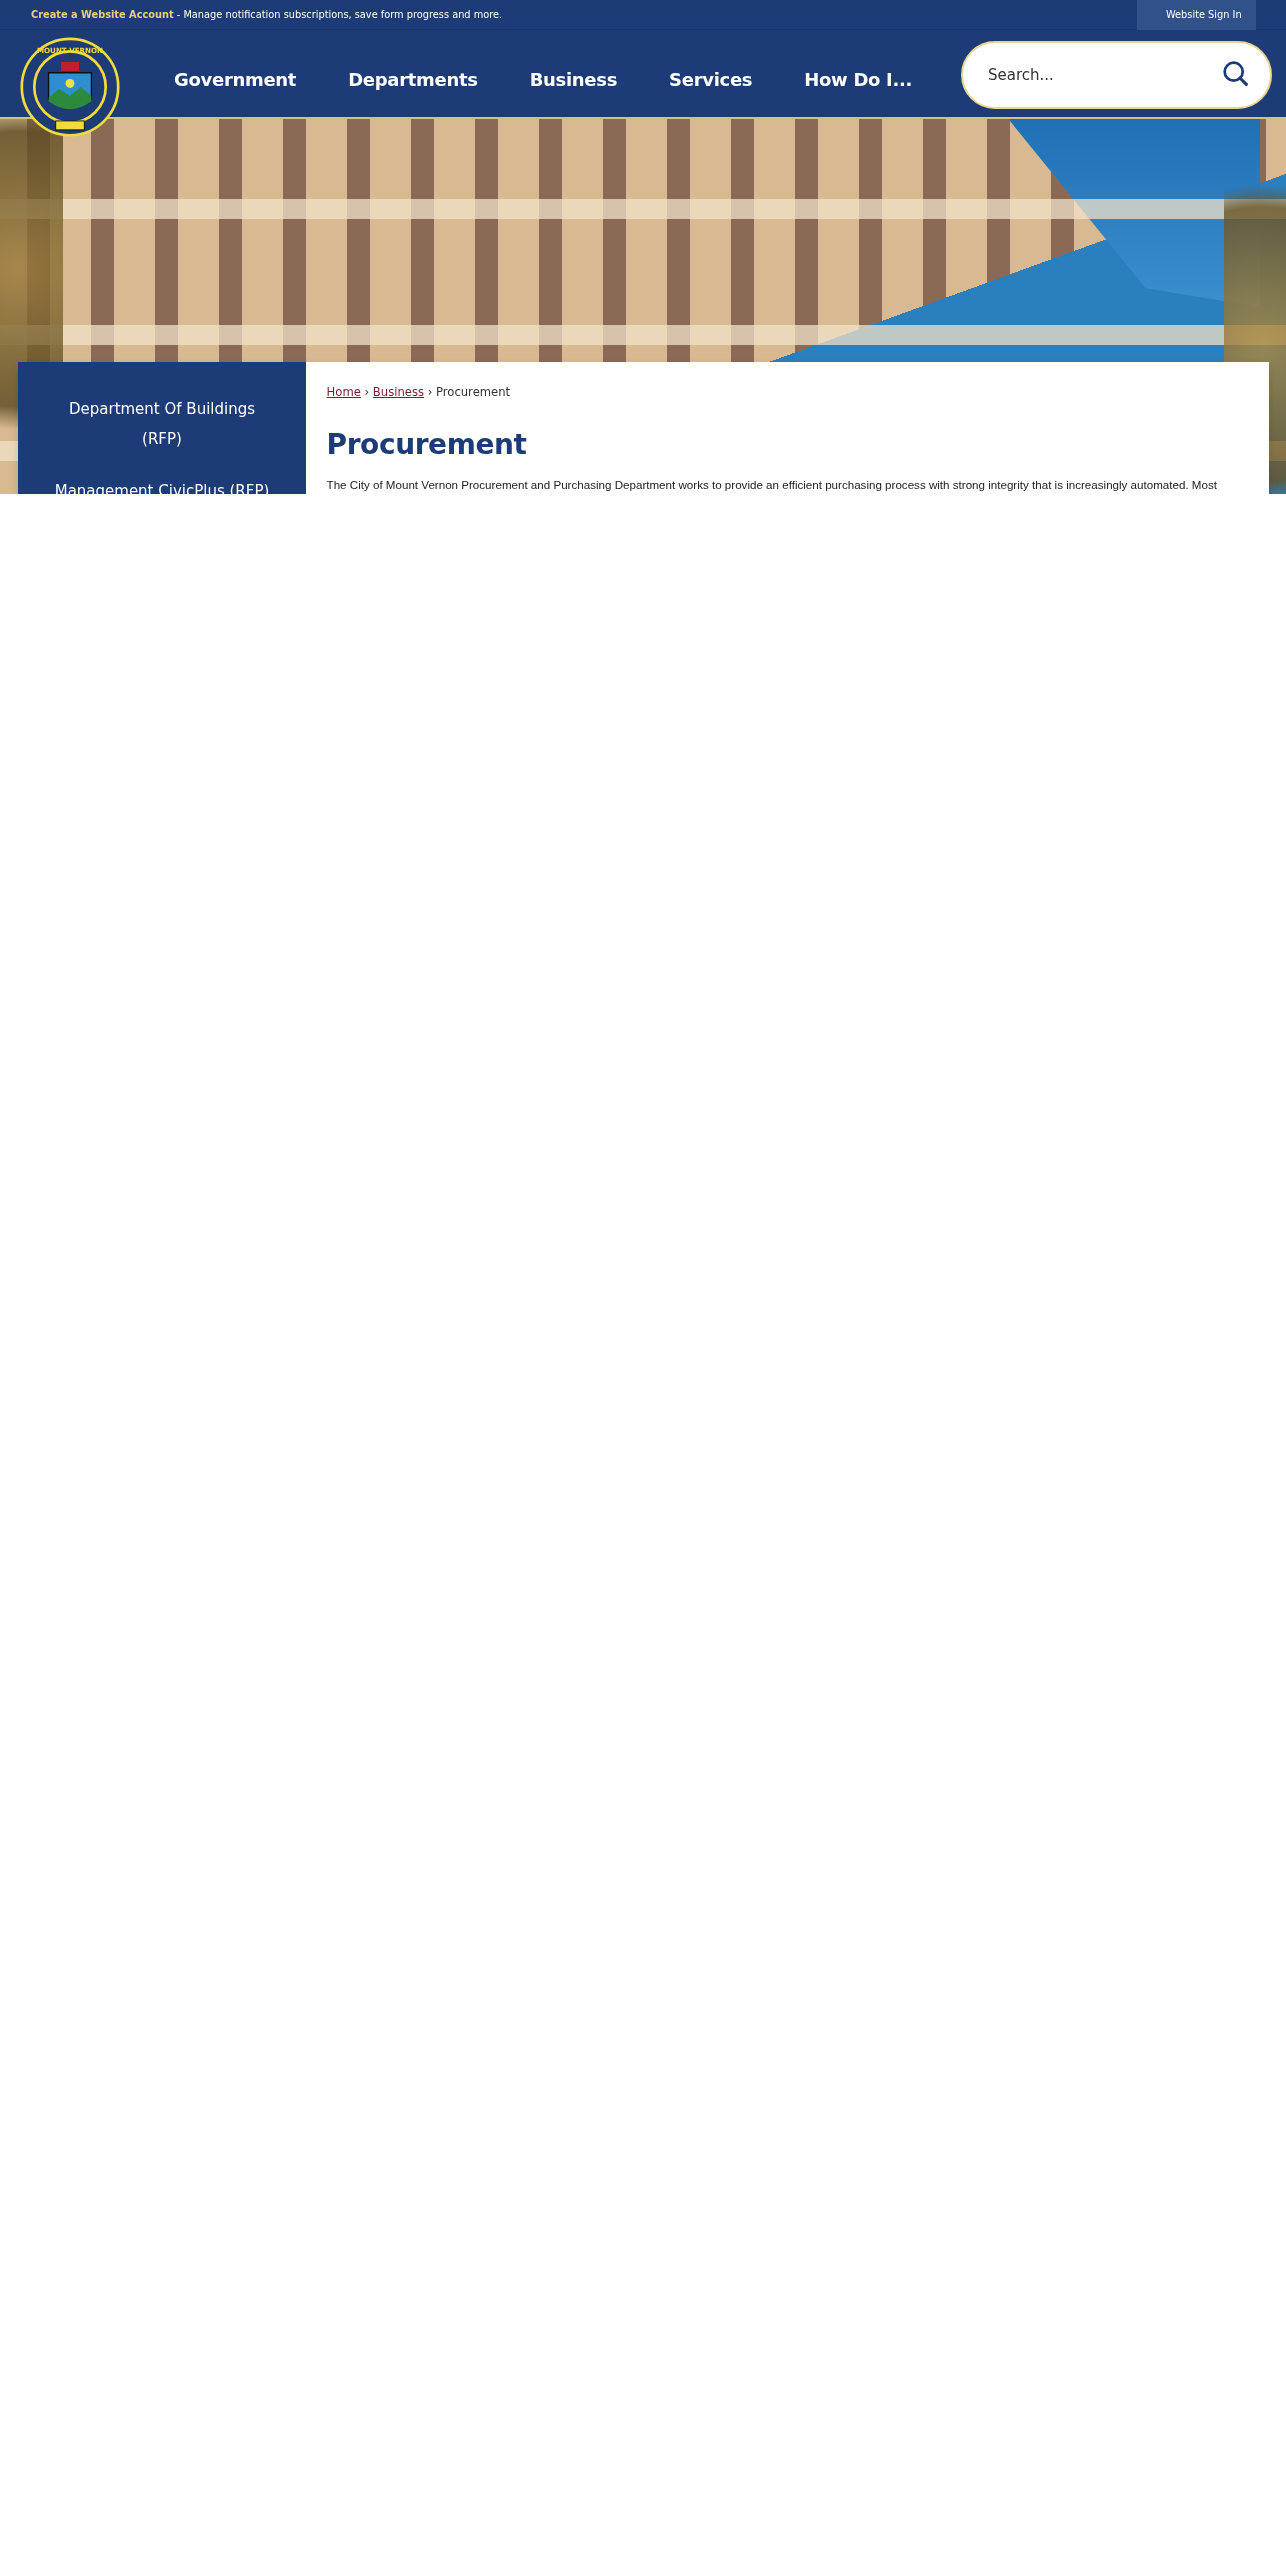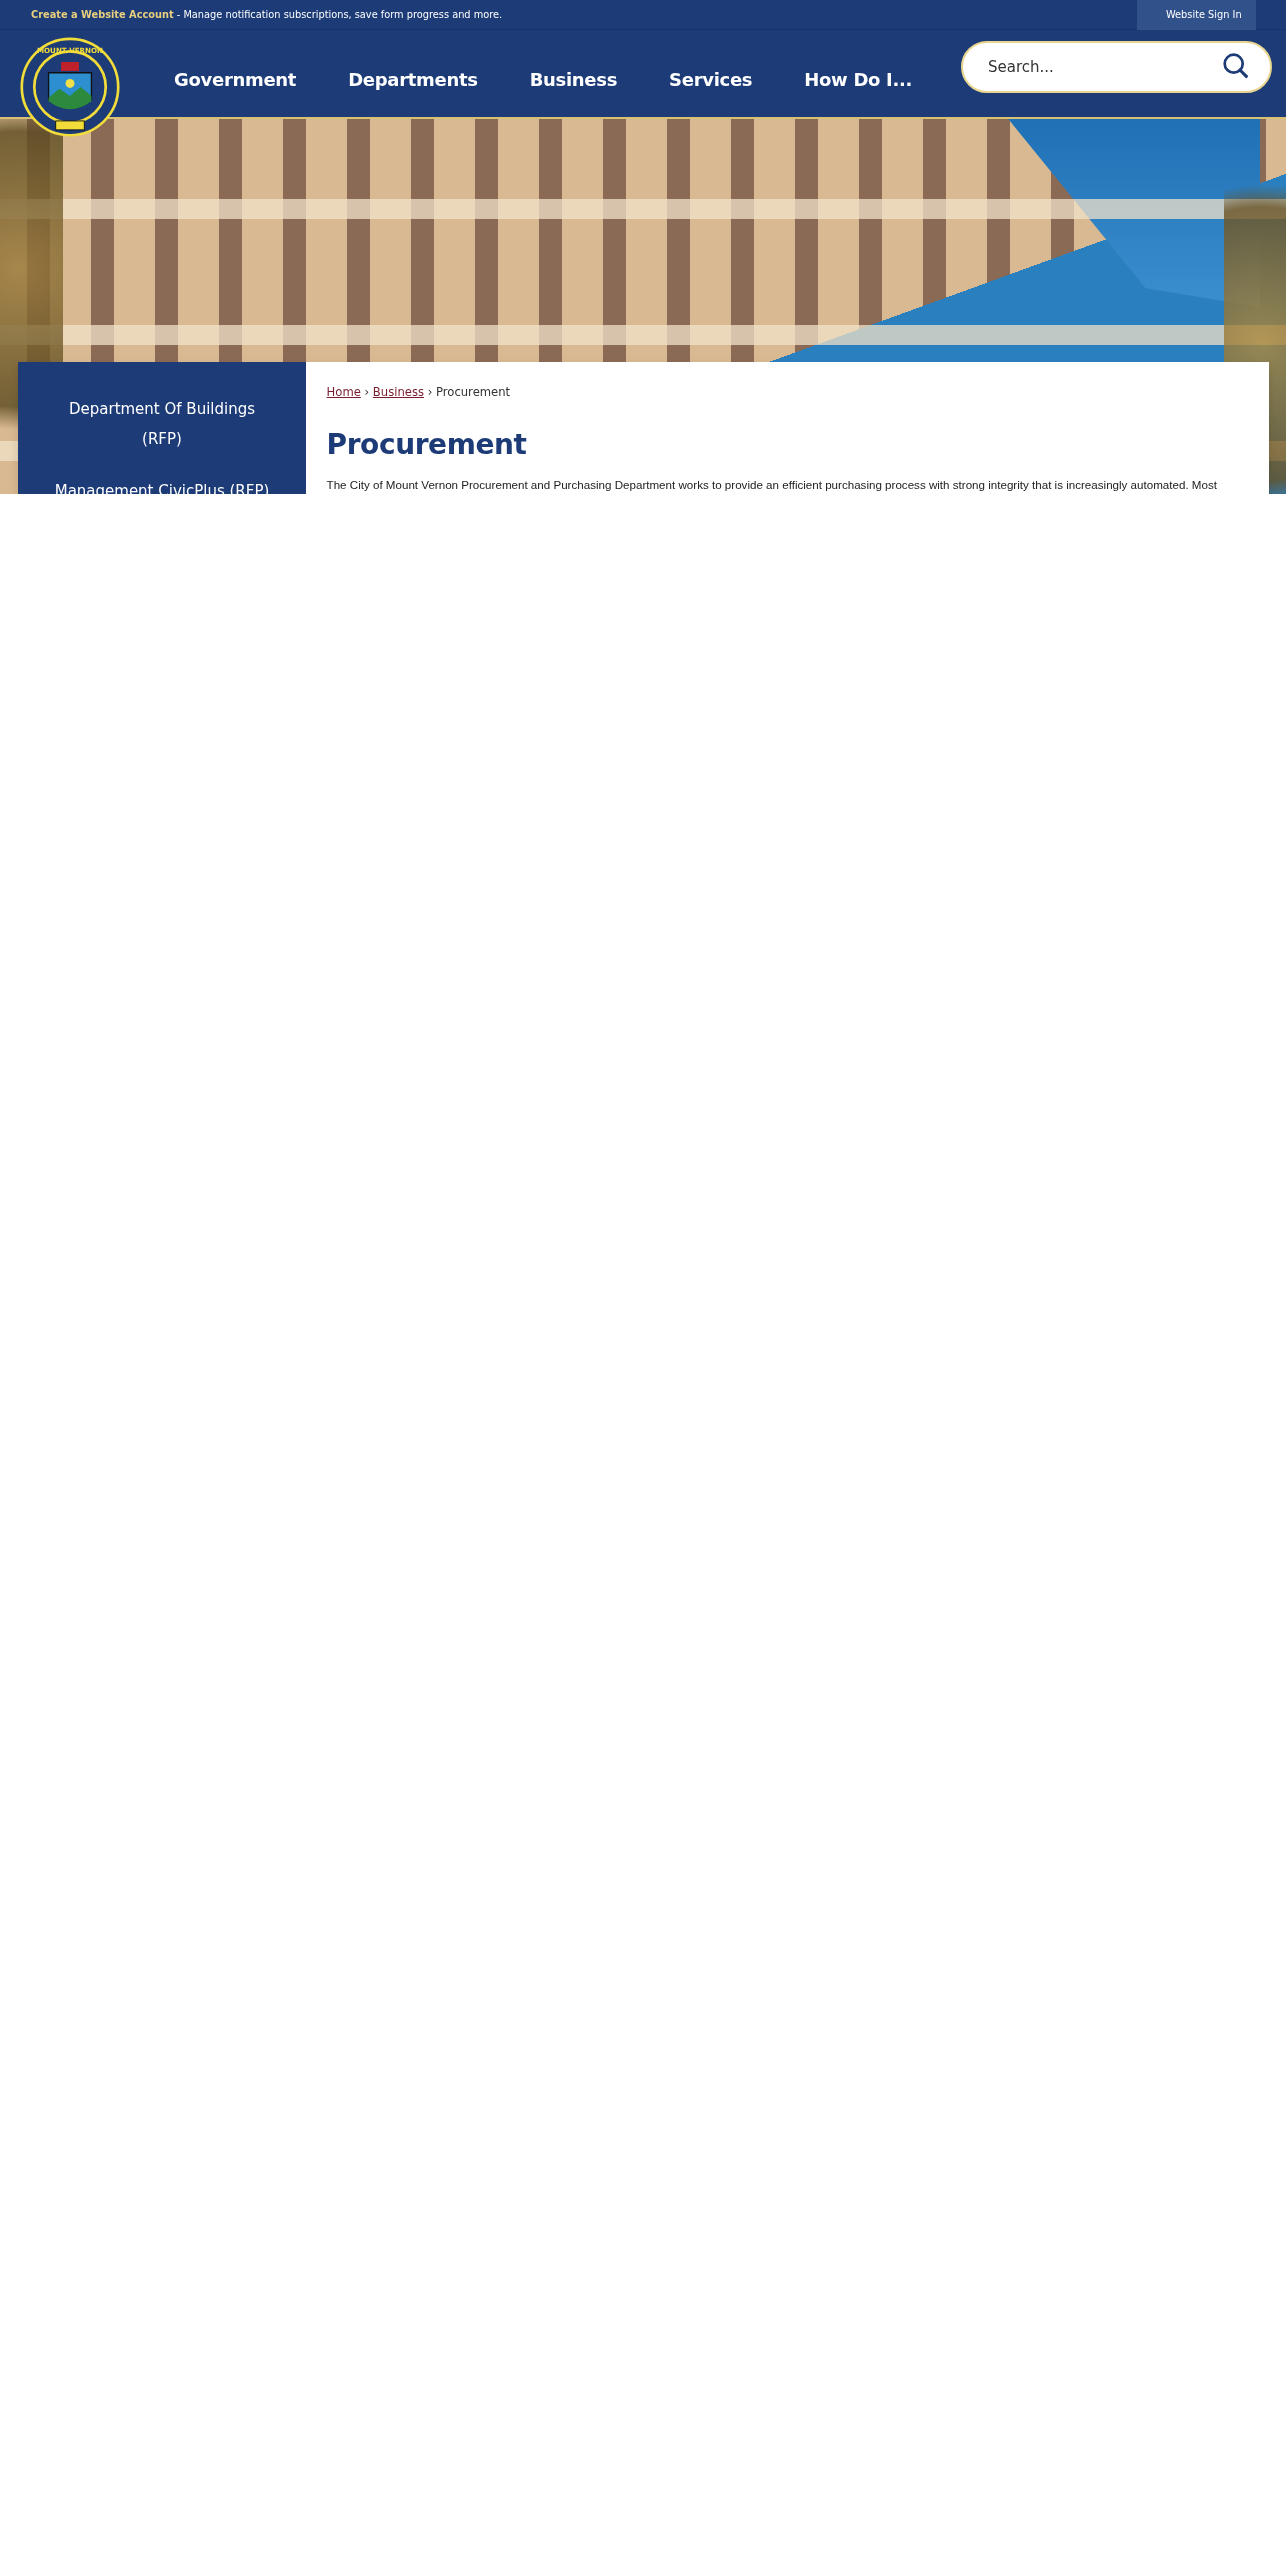--- a/index.html
+++ b/index.html
@@ -11,21 +11,21 @@
   .topbar { height: 30px; background: #1c3b77; display: flex; align-items: center; justify-content: space-between; padding-left: 31px; padding-right: 31px; border-bottom: 0.9px solid #183466; gap: 25px; }
   .topbar .msg { font-family: "DejaVu Sans", sans-serif; font-size: 9.8px; color: #ffffff; }
   .topbar .msg .acct { color: #e8cf7e; font-weight: bold; text-decoration: none; }
   .topbar .signin { background: #31518b; color: #fff; font-size: 9.8px; height: 30px; line-height: 30px; padding: 0 14.3px; font-family: "DejaVu Sans", sans-serif; }
 
   
   .header { height: 89px; background: #1c3b77; position: relative; border-bottom: 2.7px solid #d8c174; }
   .logo { position: absolute; left: 19.7px; top: 7.1px; width: 100px; height: 100px; z-index: 5; }
   .nav { position: absolute; left: 174px; top: 0; height: 89px; display: flex; align-items: center; }
   .nav a { font-family: "DejaVu Sans", sans-serif; font-weight: bold; color: #fff; font-size: 18px; text-decoration: none; margin-right: 52px; letter-spacing: -0.3px; margin-top: 10px; }
-  .search { position: absolute; left: 961px; top: 10.7px; width: 311px; height: 52px; background: #fff; border-radius: 36px; border: 2.7px solid #e8d58e; display: flex; align-items: center; padding-left: 25px; padding-right: 21.4px; justify-content: space-between; }
+  .search { position: absolute; left: 961px; top: 10.7px; width: 311px; height: 68px; background: #fff; border-radius: 36px; border: 2.7px solid #e8d58e; display: flex; align-items: center; padding-left: 25px; padding-right: 21.4px; justify-content: space-between; }
   .search input { border: none; outline: none; font-size: 15px; font-family: "DejaVu Sans", sans-serif; color: #333; width: 197px; background: transparent; }
   .search input::placeholder { color: #333; }
 
   
   .hero { height: 375px; position: relative; overflow: hidden;
     background:
       linear-gradient(160deg, transparent 0 62%, #2a7fbe 62% 100%),
       repeating-linear-gradient(90deg, #d9b991 0 27px, #8b6a55 27px 50px, #d9b991 50px 64px),
       #d7b995; }
   .hero .sky { position: absolute; right: 27px; top: 0; width: 286px; height: 188px; background: linear-gradient(180deg, #1f70b5, #3b8fcf); clip-path: polygon(12% 0, 100% 0, 100% 100%, 60% 90%); }

